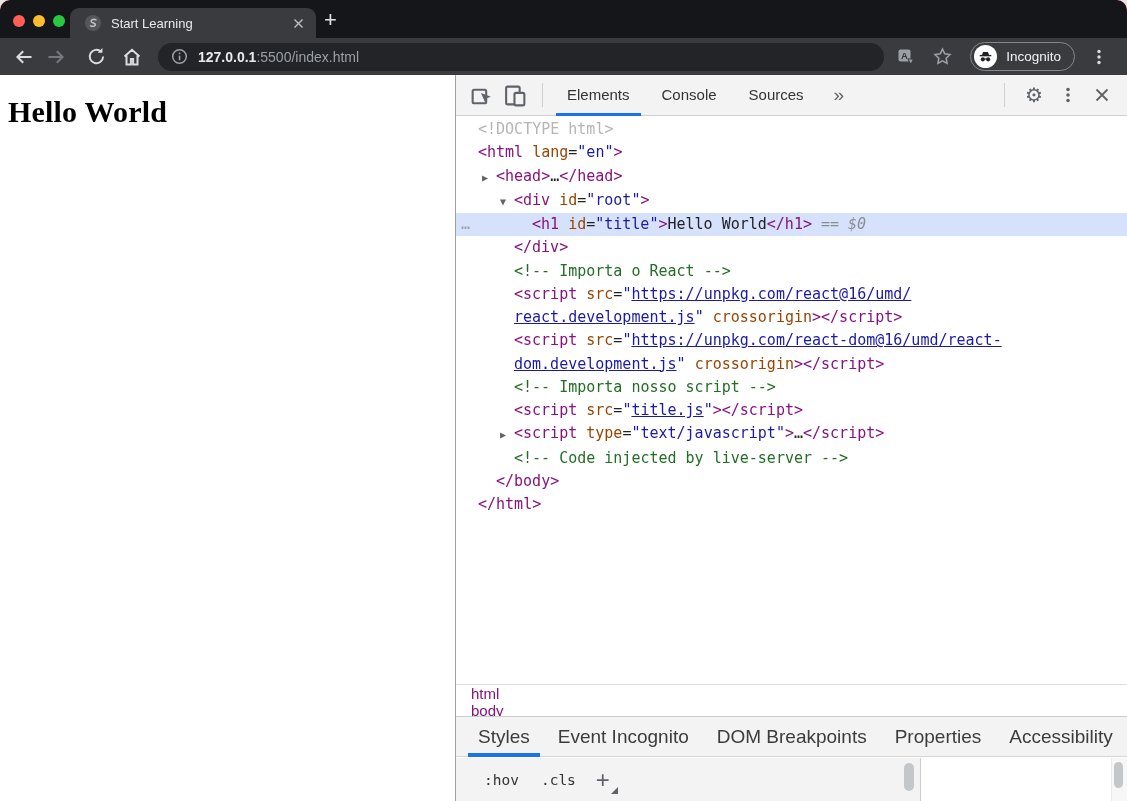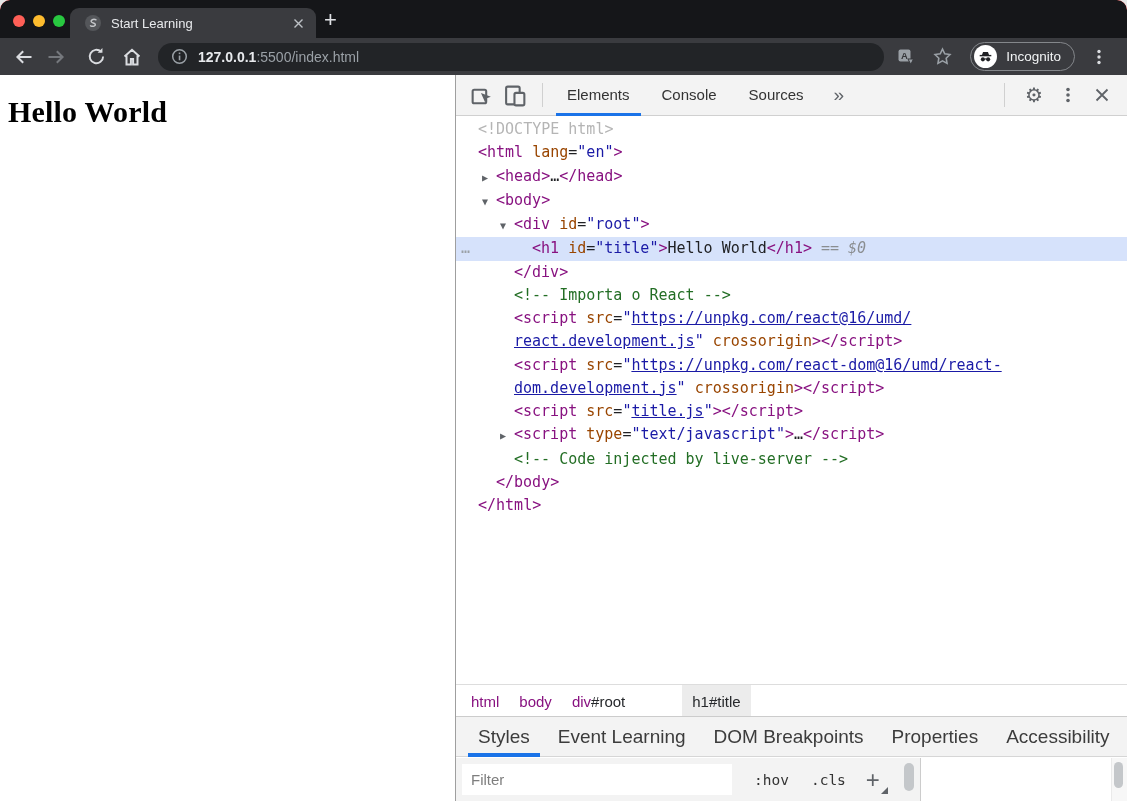--- a/index.html
+++ b/index.html
@@ -54,21 +54,21 @@
   .code-line.selected{background:#d6e2fb;}
   .gutter{position:absolute;left:5px;top:0;color:#9aa0a6;font-size:15px;}
   .arrow{display:inline-block;width:14px;margin-left:-14px;font-size:10px;color:#5f6368;}
   .sg-tag{color:#881280}.sg-attr{color:#994500}.sg-val{color:#1a1aa6}
   .sg-link{color:#1a1aa6;text-decoration:underline}.sg-comment{color:#236e25}
   .sg-doctype{color:#b5b5b5}.sg-plain{color:#202124}
   .sg-meta{color:#8a8d90}.sg-dollar{color:#8a8d90;font-style:italic}
 
   
   .crumbs{position:absolute;top:609px;left:0;right:0;height:32px;border-top:1px solid #ddd;background:#fff;
-          display:flex;align-items:stretch;padding-left:5px;font-size:15px;}
+          display:flex;align-items:stretch;padding-left:5px;font-size:15px;flex-direction:column;}
   .crumb{display:flex;align-items:center;padding:0 10px;white-space:nowrap;}
   .crumb.selected{background:#ececec;margin-left:47px;}
   .crumb-tag{color:#881280}.crumb-id{color:#26282b}
   .crumb.selected .crumb-tag{color:#26282b}
 
   
   .side-tabs{position:absolute;top:641px;left:0;right:0;height:41px;background:#f3f3f3;border-top:1px solid #ccc;
              display:flex;padding-left:8px;box-sizing:border-box;border-bottom:1px solid #d6d6d6;}
   .side-tab{padding:0 14px;line-height:39px;font-size:19px;color:#3c3c3c;position:relative;white-space:nowrap;}
   .side-tab.active::after{content:"";position:absolute;left:4px;right:4px;bottom:-1px;height:4px;background:#1a73e8;}
@@ -226,29 +226,29 @@
               <path d="M2.5 2.5l11 11M13.5 2.5l-11 11" stroke="#5f6368" stroke-width="1.8"></path>
             </svg>
         </span>
       </div>
     </div>
 
     <div class="dom-tree">
         <div class="code-line" style="padding-left: 22px;"><span class="sg-doctype">&lt;!DOCTYPE html&gt;</span></div>
         <div class="code-line" style="padding-left: 22px;"><span class="sg-tag">&lt;html</span><span class="sg-plain"> </span><span class="sg-attr">lang</span><span class="sg-plain">=</span><span class="sg-val">"en"</span><span class="sg-tag">&gt;</span></div>
         <div class="code-line" style="padding-left: 40px;"><span class="arrow">▶</span><span class="sg-tag">&lt;head&gt;</span><span class="sg-plain">…</span><span class="sg-tag">&lt;/head&gt;</span></div>
-        <div class="code-line" style="padding-left: 40px;"><span class="arrow">▼</span><span class="sg-tag">&lt;body&gt;</span></div>
         <div class="code-line" style="padding-left: 58px;"><span class="arrow">▼</span><span class="sg-tag">&lt;div</span><span class="sg-plain"> </span><span class="sg-attr">id</span><span class="sg-plain">=</span><span class="sg-val">"root"</span><span class="sg-tag">&gt;</span></div>
         <div class="code-line selected" style="padding-left: 76px;"><span class="gutter">…</span><span class="sg-tag">&lt;h1</span><span class="sg-plain"> </span><span class="sg-attr">id</span><span class="sg-plain">=</span><span class="sg-val">"title"</span><span class="sg-tag">&gt;</span><span class="sg-plain">Hello World</span><span class="sg-tag">&lt;/h1&gt;</span><span class="sg-meta"> == </span><span class="sg-dollar">$0</span></div>
         <div class="code-line" style="padding-left: 58px;"><span class="sg-tag">&lt;/div&gt;</span></div>
         <div class="code-line" style="padding-left: 58px;"><span class="sg-comment">&lt;!-- Importa o React --&gt;</span></div>
         <div class="code-line" style="padding-left: 58px;"><span class="sg-tag">&lt;script</span><span class="sg-plain"> </span><span class="sg-attr">src</span><span class="sg-plain">=</span><span class="sg-val">"</span><span class="sg-link">https://unpkg.com/react@16/umd/</span></div>
         <div class="code-line" style="padding-left: 58px;"><span class="sg-link">react.development.js</span><span class="sg-val">"</span><span class="sg-plain"> </span><span class="sg-attr">crossorigin</span><span class="sg-tag">&gt;&lt;/script&gt;</span></div>
         <div class="code-line" style="padding-left: 58px;"><span class="sg-tag">&lt;script</span><span class="sg-plain"> </span><span class="sg-attr">src</span><span class="sg-plain">=</span><span class="sg-val">"</span><span class="sg-link">https://unpkg.com/react-dom@16/umd/react-</span></div>
         <div class="code-line" style="padding-left: 58px;"><span class="sg-link">dom.development.js</span><span class="sg-val">"</span><span class="sg-plain"> </span><span class="sg-attr">crossorigin</span><span class="sg-tag">&gt;&lt;/script&gt;</span></div>
+        <div class="code-line" style="padding-left: 58px;"><span class="sg-comment">&lt;!-- Importa nosso script --&gt;</span></div>
         <div class="code-line" style="padding-left: 58px;"><span class="sg-tag">&lt;script</span><span class="sg-plain"> </span><span class="sg-attr">src</span><span class="sg-plain">=</span><span class="sg-val">"</span><span class="sg-link">title.js</span><span class="sg-val">"</span><span class="sg-tag">&gt;&lt;/script&gt;</span></div>
         <div class="code-line" style="padding-left: 58px;"><span class="arrow">▶</span><span class="sg-tag">&lt;script</span><span class="sg-plain"> </span><span class="sg-attr">type</span><span class="sg-plain">=</span><span class="sg-val">"text/javascript"</span><span class="sg-tag">&gt;</span><span class="sg-plain">…</span><span class="sg-tag">&lt;/script&gt;</span></div>
         <div class="code-line" style="padding-left: 58px;"><span class="sg-comment">&lt;!-- Code injected by live-server --&gt;</span></div>
         <div class="code-line" style="padding-left: 40px;"><span class="sg-tag">&lt;/body&gt;</span></div>
         <div class="code-line" style="padding-left: 22px;"><span class="sg-tag">&lt;/html&gt;</span></div>
       </div>
 
     <div class="crumbs">
         <span class="crumb">
           <span class="crumb-tag">html</span>
@@ -261,28 +261,27 @@
           <span class="crumb-id">#root</span>
         </span>
         <span class="crumb selected">
           <span class="crumb-tag">h1</span>
           <span class="crumb-id">#title</span>
         </span>
       </div>
 
     <div class="side-tabs">
         <div class="side-tab active">Styles</div>
-        <div class="side-tab">Event Learning</div>
+        <div class="side-tab">Event Incognito</div>
         <div class="side-tab">DOM Breakpoints</div>
         <div class="side-tab">Properties</div>
         <div class="side-tab">Accessibility</div>
       </div>
 
     <div class="filter-row">
-      <input class="filter-input" placeholder="Filter" style="">
       <span class="tok">:hov</span>
       <span class="tok">.cls</span>
       <span class="plus">+</span>
     </div>
     <div class="thumb" style="left:448px;top:688px;"></div>
     <div class="vdiv"></div>
     <div class="right-pane">
       <div class="right-track">
         <div class="thumb" style="left:2px;top:4px;width:9px;height:26px;"></div>
       </div>

